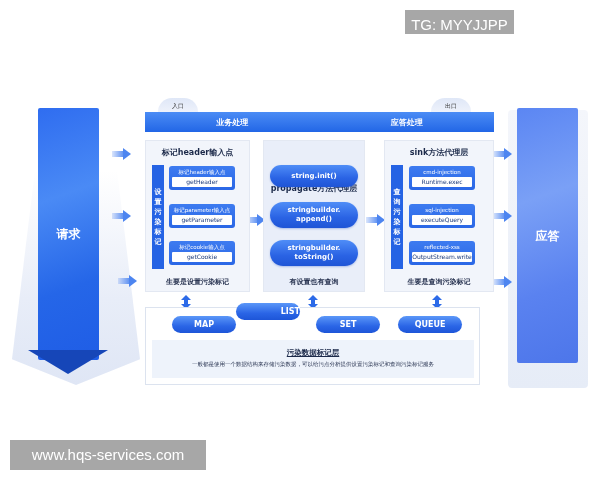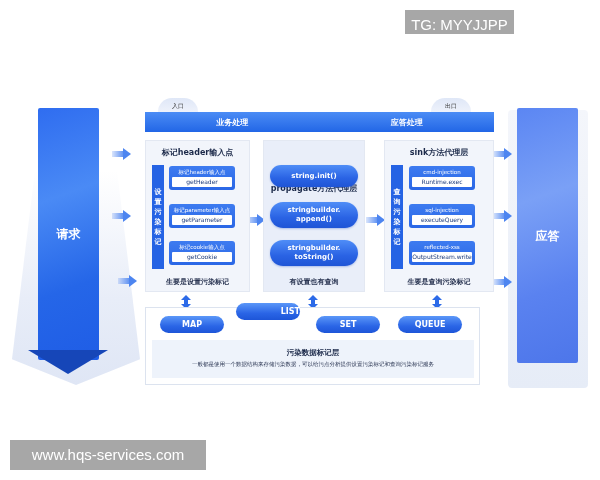--- a/index.html
+++ b/index.html
@@ -281,20 +281,20 @@
     <div class="bar"></div>
     <div class="down"></div>
   </div>
 <div class="abs arrow-vert" style="left:432px; top:295px;">
     <div class="up"></div>
     <div class="bar"></div>
     <div class="down"></div>
   </div>
 
 <div class="abs bottom-panel"></div>
-<div class="abs ds-pill" style="left:160px; top:316px;">MAP</div>
+<div class="abs ds-pill" style="left:172px; top:316px;">MAP</div>
 <div class="abs ds-pill" style="left:236px; top:303px;text-align:right;">LIST</div>
 <div class="abs ds-pill" style="left:316px; top:316px;">SET</div>
 <div class="abs ds-pill" style="left:398px; top:316px;">QUEUE</div>
 <div class="abs ds-desc-box">
-  <div class="ds-title" style="margin-top:8px;">污染数据标记层</div>
+  <div class="ds-title" style="margin-top:8px;text-decoration:underline;">污染数据标记层</div>
   <div class="ds-desc" style="margin-top:3px;">一般都是使用一个数据结构来存储污染数据，可以给污点分析提供设置污染标记和查询污染标记服务</div>
 </div>
 
 </body></html>

